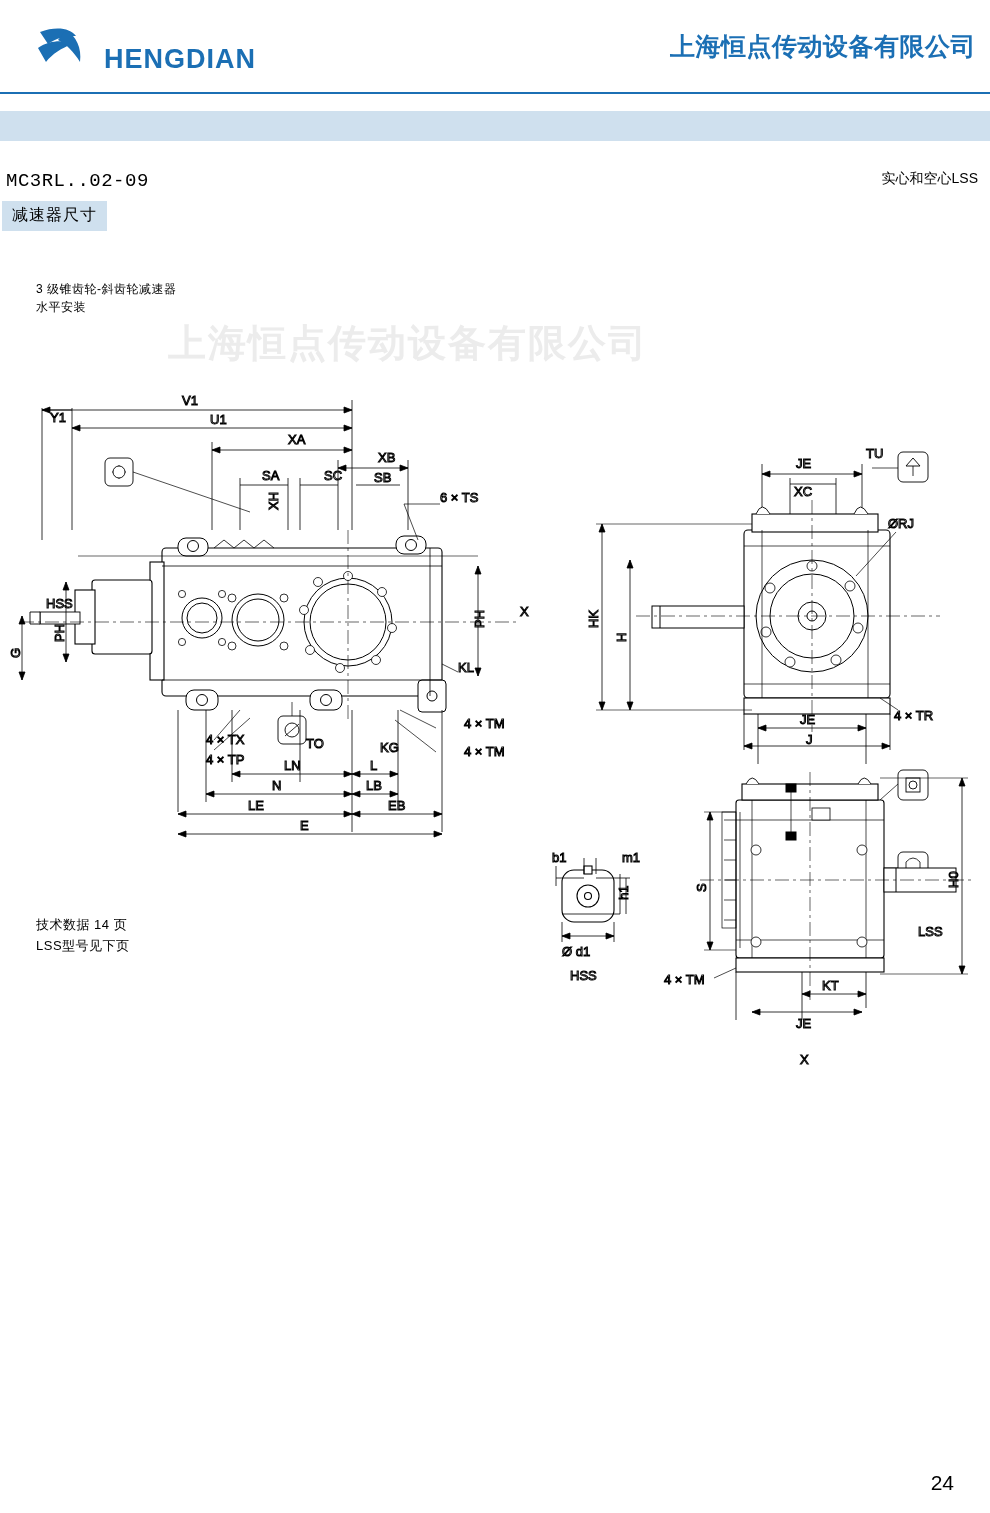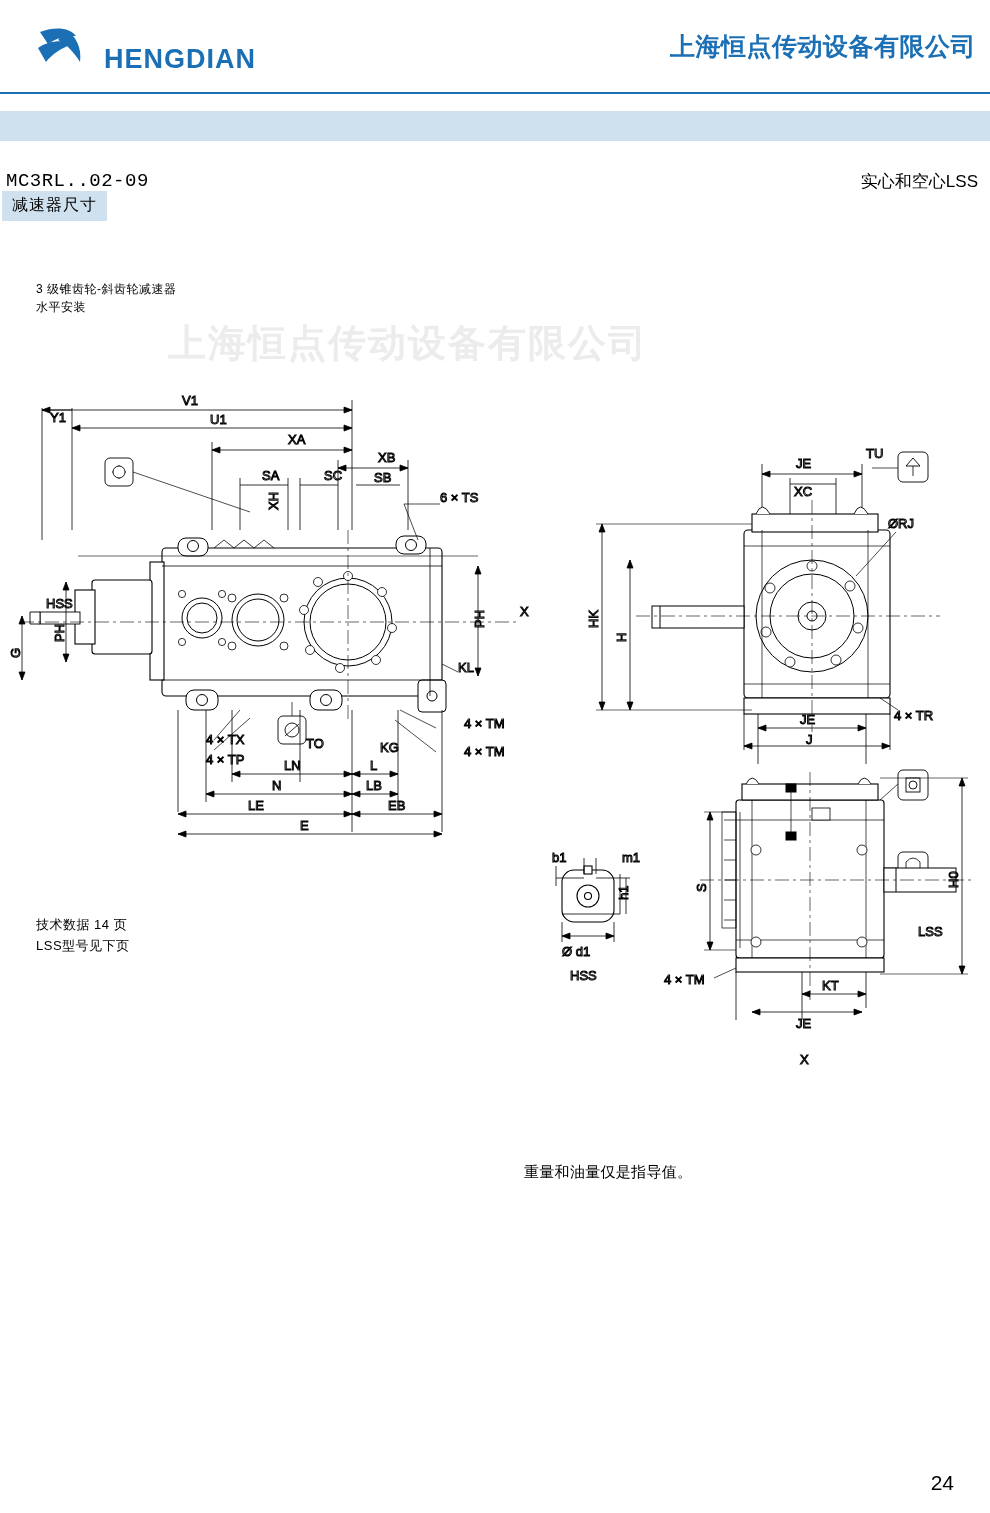--- a/index.html
+++ b/index.html
@@ -65,26 +65,26 @@
   .model-code {
     position: absolute;
     top: 170px; left: 6px;
     font-family: "Liberation Mono", monospace;
     font-size: 19px;
     letter-spacing: 0.5px;
   }
   .model-right {
     position: absolute;
     top: 170px; right: 12px;
-    font-size: 17px;
+    font-size: 14px;
   }
 
   .subtitle-chip {
     position: absolute;
-    top: 191px; left: 2px;
+    top: 201px; left: 2px;
     background: #cfe0ee;
     padding: 4px 10px 5px 10px;
     font-size: 16px;
     letter-spacing: 1px;
   }
 
   .caption-block {
     position: absolute;
     top: 280px; left: 36px;
     font-size: 12px;
@@ -625,17 +625,16 @@
 
     </svg>
   </div>
 
   <div class="note-left">
     <div>技术数据 14 页</div>
     <div>LSS型号见下页</div>
   </div>
 
   <div class="note-bottom">
-    <div>重量和油量仅是指导值。</div>
   </div>
 
   <div class="page-num">24</div>
 </div>
 
 </body></html>

